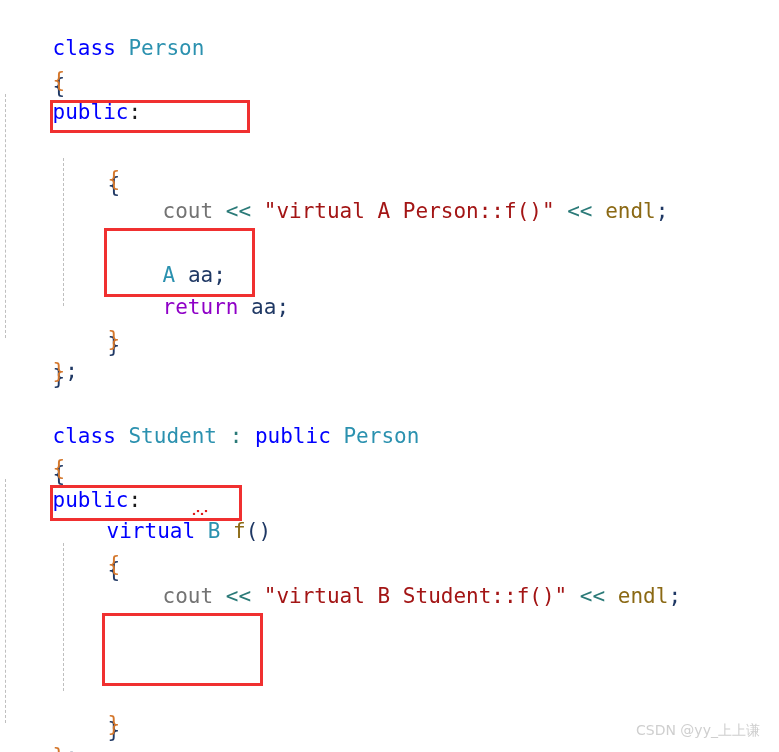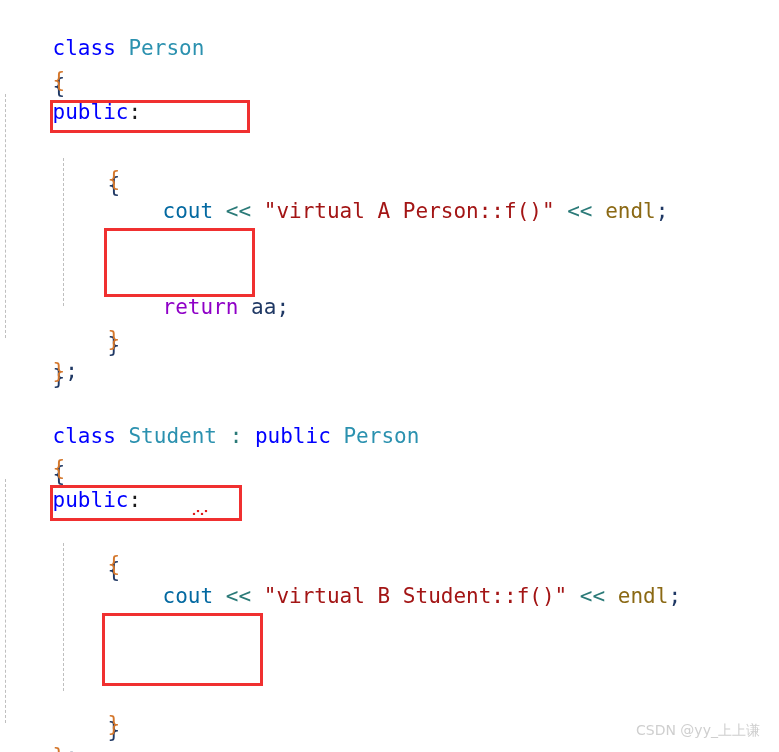--- a/index.html
+++ b/index.html
@@ -44,21 +44,21 @@
   .code-text {
     position: relative;
     z-index: 2;
     display: inline-block;
   }
 
   
   .kw       { color: #0000ff; }           
   .type     { color: #2b91af; }           
   .ident    { color: #1f3864; }           
-  .plain    { color: #0369a1; }           
+  .plain    { color: #737373; }           
   .str      { color: #a31515; }           
   .op-teal  { color: #2b7a78; }           
   .func     { color: #8b6914; }           
   .ret      { color: #8f00c7; }           
   .punct    { color: #1a1a1a; }           
   .brace-b  { color: #1f3864; }           
   .semi     { color: #1f3864; }
 
   
   .brace1 {
@@ -124,20 +124,23 @@
   <div class="code-line" style="position:absolute; left:57px; top:131px;">
     <span class="code-text brace1">{</span>
   </div>
 
   <div class="code-line" style="position:absolute; left:112px; top:163px;">
     <span class="code-text"><span class="plain">cout</span><span class="plain"> </span><span class="op-teal">&lt;&lt;</span><span class="plain"> </span><span class="str">"virtual A Person::f()"</span><span class="plain"> </span><span class="op-teal">&lt;&lt;</span><span class="plain"> </span><span class="func">endl</span><span class="semi">;</span></span>
   </div>
 
   <div class="code-line" style="position:absolute; left:112px; top:195px;"><span class="code-text">&nbsp;</span></div>
 
+  <div class="code-line" style="position:absolute; left:112px; top:227px;">
+    <span class="code-text"><span class="type">A</span><span class="plain"> </span><span class="ident">aa</span><span class="semi">;</span></span>
+  </div>
 
   <div class="code-line" style="position:absolute; left:112px; top:259px;">
     <span class="code-text"><span class="ret">return</span><span class="plain"> </span><span class="ident">aa</span><span class="semi">;</span></span>
   </div>
 
   <div class="code-line" style="position:absolute; left:57px; top:291px;">
     <span class="code-text brace1">}</span>
   </div>
 
   <div class="code-line" style="position:absolute; left:2px; top:323px;">
@@ -151,20 +154,23 @@
   </div>
 
   <div class="code-line" style="position:absolute; left:2px; top:420px;">
     <span class="code-text brace1">{</span>
   </div>
 
   <div class="code-line" style="position:absolute; left:2px; top:452px;">
     <span class="code-text"><span class="kw">public</span><span class="punct">:</span></span>
   </div>
 
+  <div class="code-line" style="position:absolute; left:56px; top:483px;">
+    <span class="code-text"><span class="kw">virtual</span><span class="plain"> </span><span class="type">B</span><span class="plain"> </span><span class="func">f</span><span class="brace-b">(</span><span class="brace-b">)</span></span>
+  </div>
 
   <div class="code-line" style="position:absolute; left:57px; top:516px;">
     <span class="code-text brace1">{</span>
   </div>
 
   <div class="code-line" style="position:absolute; left:112px; top:548px;">
     <span class="code-text"><span class="plain">cout</span><span class="plain"> </span><span class="op-teal">&lt;&lt;</span><span class="plain"> </span><span class="str">"virtual B Student::f()"</span><span class="plain"> </span><span class="op-teal">&lt;&lt;</span><span class="plain"> </span><span class="func">endl</span><span class="semi">;</span></span>
   </div>
 
   <div class="code-line" style="position:absolute; left:112px; top:580px;"><span class="code-text">&nbsp;</span></div>

